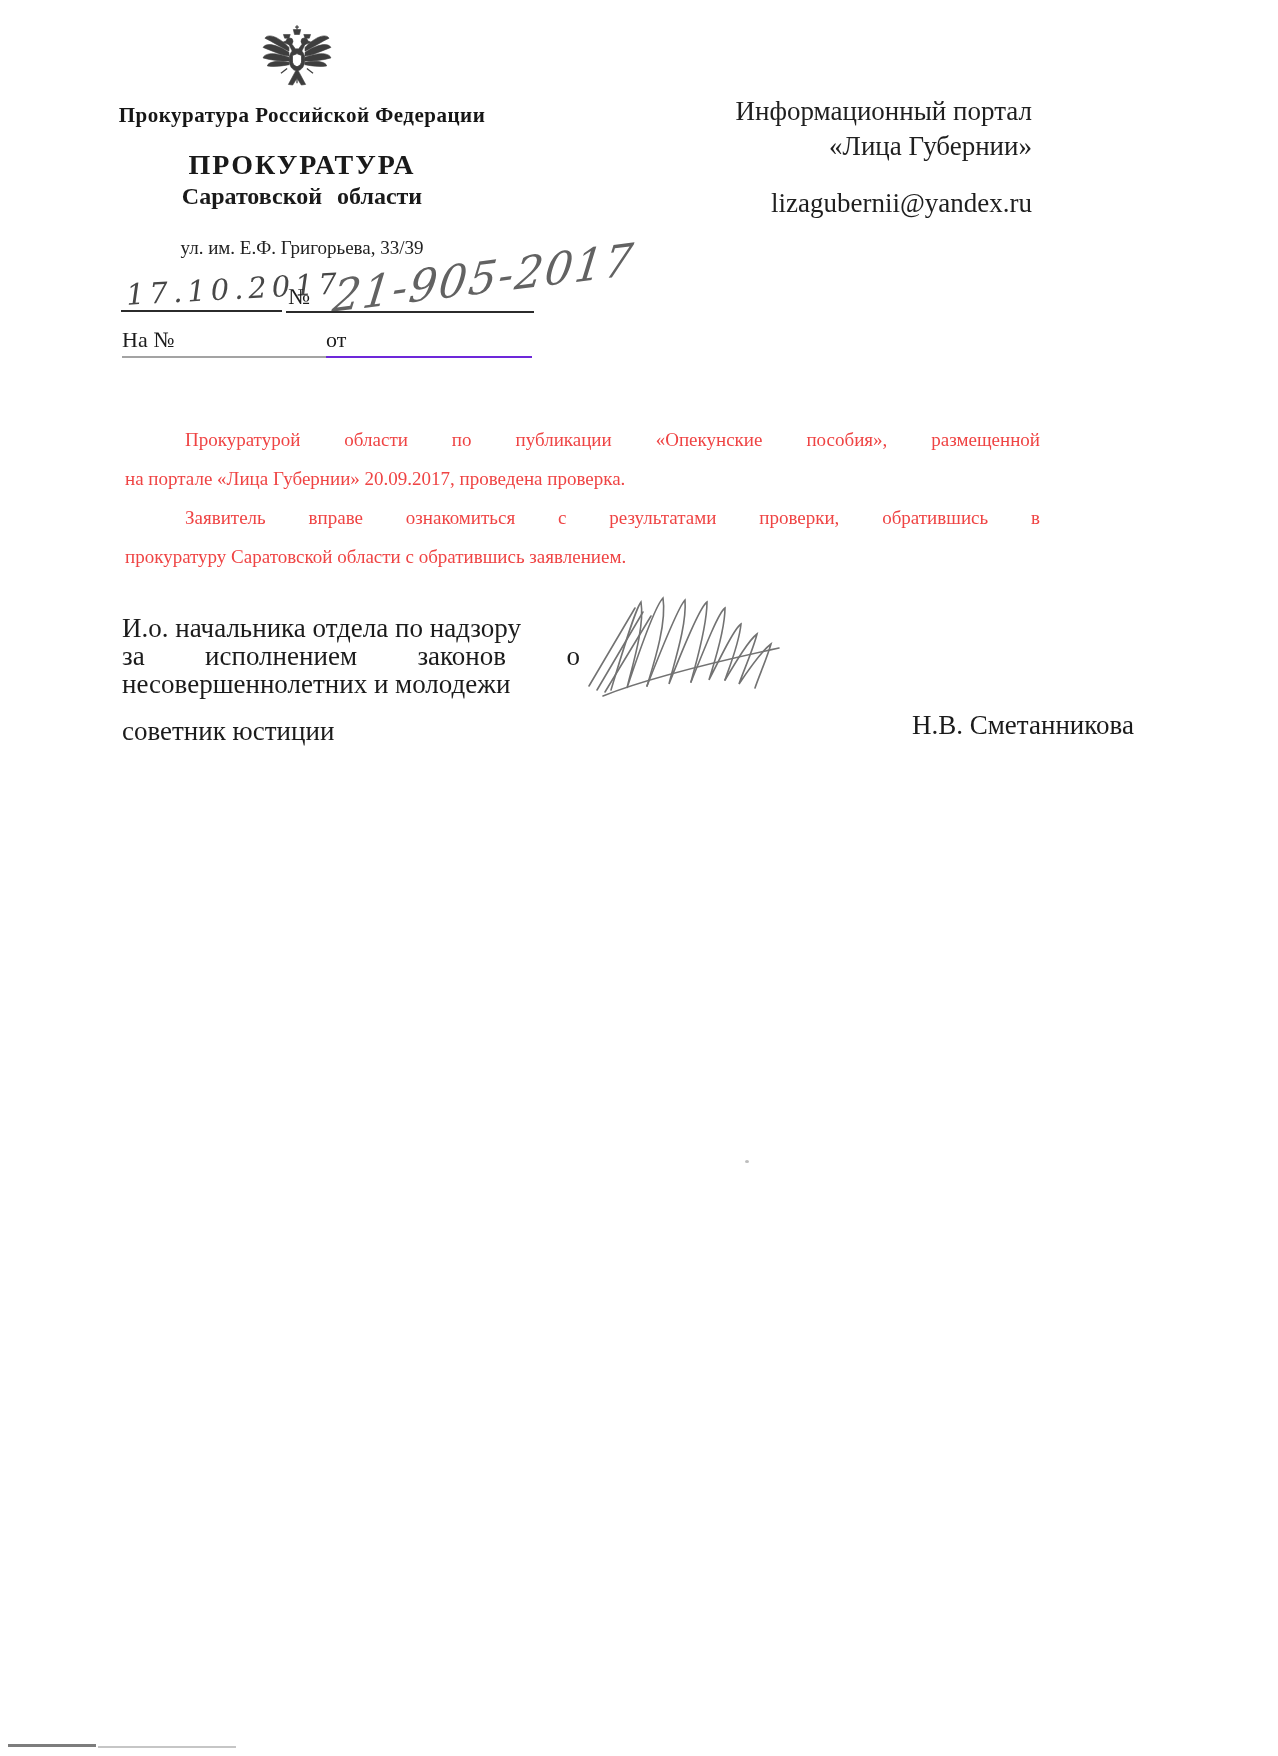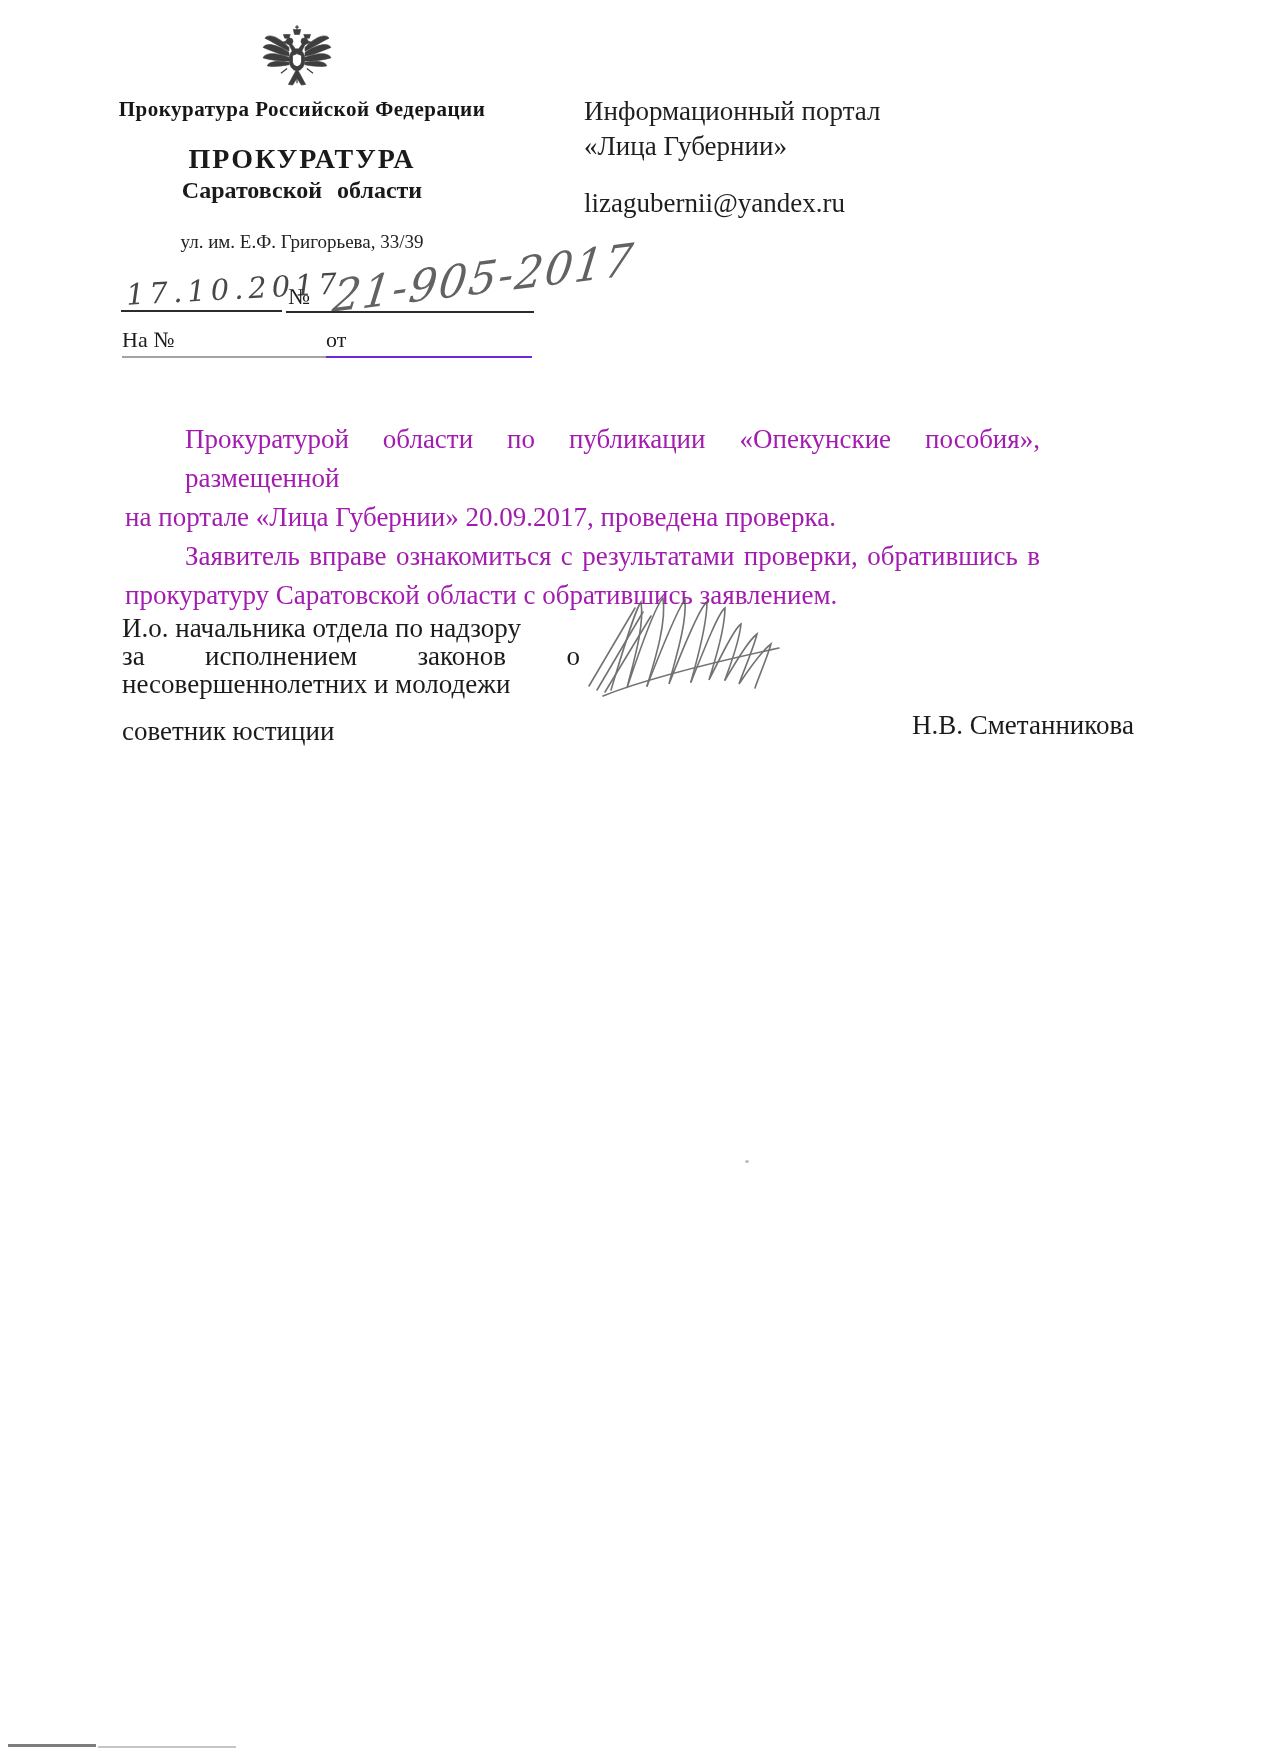--- a/index.html
+++ b/index.html
@@ -8,38 +8,38 @@
     width:1278px;height:1756px;
     margin:0 auto;
     background:#ffffff;
     font-family:"Liberation Serif", serif;
     color:#1c1c1c;
     overflow:hidden;
   }
   
   .emblem{position:absolute;left:260px;top:24px;width:74px;height:74px;}
   .letterhead{position:absolute;left:92px;top:97px;width:420px;text-align:center;}
-  .org-parent{font-size:21px;font-weight:bold;letter-spacing:.5px;color:#161616;}
+  .org-parent{font-size:21px;font-weight:bold;letter-spacing:.5px;color:#161616;margin-top:6px;}
   .org-name1{margin-top:21px;font-size:28px;font-weight:bold;letter-spacing:2px;color:#1a1a1a;}
   .org-name2{margin-top:2px;font-size:24px;font-weight:bold;word-spacing:9px;color:#1a1a1a;}
   .addr{margin-top:26px;font-size:19px;line-height:24px;color:#222;}
   
   .hw{color:#474747;font-style:italic;font-family:"DejaVu Serif", serif;}
   .hw-date{position:absolute;left:126px;top:272px;font-size:29px;letter-spacing:5px;transform:rotate(-3deg);}
   .num-sign{position:absolute;left:286px;top:284px;font-size:23px;border-bottom:2px solid #2b2b2b;padding:0 2px 1px 2px;color:#1c1c1c;}
   .hw-number{position:absolute;left:332px;top:252px;font-size:44px;letter-spacing:2px;transform:rotate(-7deg) skewX(-14deg);opacity:.85;}
   .rule-date{position:absolute;left:121px;top:310px;width:161px;border-top:2px solid #2b2b2b;}
   .rule-number{position:absolute;left:312px;top:311px;width:222px;border-top:2px solid #2b2b2b;}
   .reply-left{position:absolute;left:122px;top:327px;width:204px;height:29px;border-bottom:2px solid #a3a3a3;font-size:22px;}
   .reply-right{position:absolute;left:326px;top:327px;width:206px;height:29px;border-bottom:2px solid #6d28d9;font-size:22px;}
   
-  .recipient{position:absolute;left:584px;top:94px;width:480px;font-size:27px;line-height:35px;color:#1f1f1f;}
+  .recipient{position:absolute;left:552px;top:94px;width:480px;font-size:27px;line-height:35px;color:#1f1f1f;text-align:right;}
   .recipient .email{margin-top:22px;}
   
-  .body-text{position:absolute;left:125px;top:420px;width:915px;font-size:27px;line-height:39px;color:#a21caf;}
+  .body-text{position:absolute;left:125px;top:420px;width:915px;font-size:19px;line-height:39px;color:#ef4444;}
   .jline{text-align:justify;text-align-last:justify;}
   .indent{padding-left:60px;}
   
   .sig-block{position:absolute;left:122px;top:614px;width:458px;font-size:27px;line-height:28px;color:#1b1b1b;}
   .sig-just{text-align:justify;text-align-last:justify;}
   .sig-rank{position:absolute;left:122px;top:716px;font-size:27px;color:#1b1b1b;}
   .sig-scribble{position:absolute;left:583px;top:580px;width:238px;height:122px;}
   .sig-name{position:absolute;left:912px;top:710px;font-size:27px;color:#1b1b1b;}
   
   .artifact-1{position:absolute;left:8px;top:1744px;width:88px;height:3px;background:#7d7d7d;}

